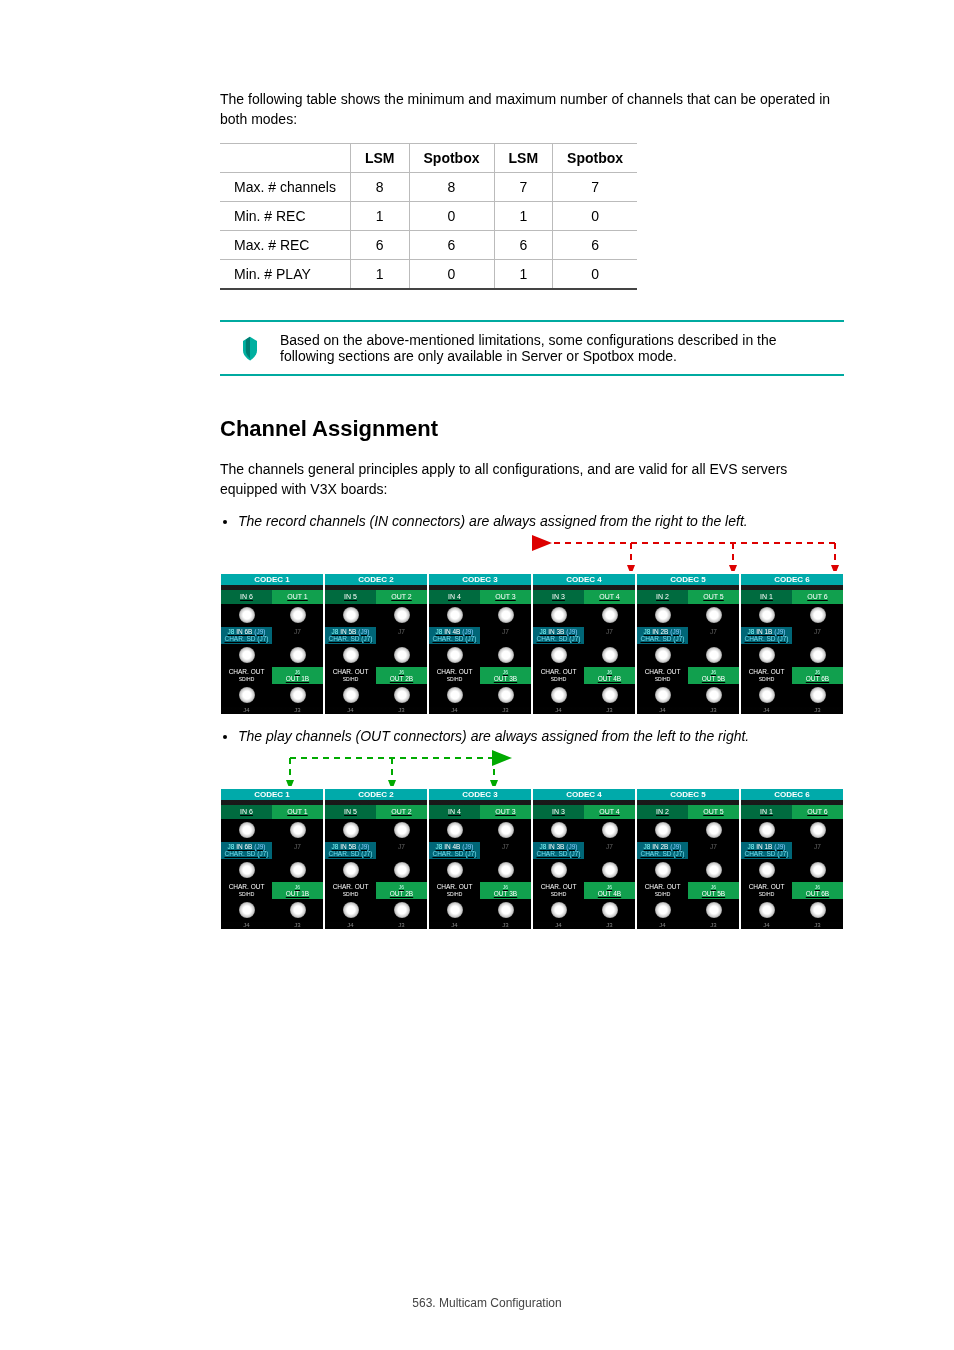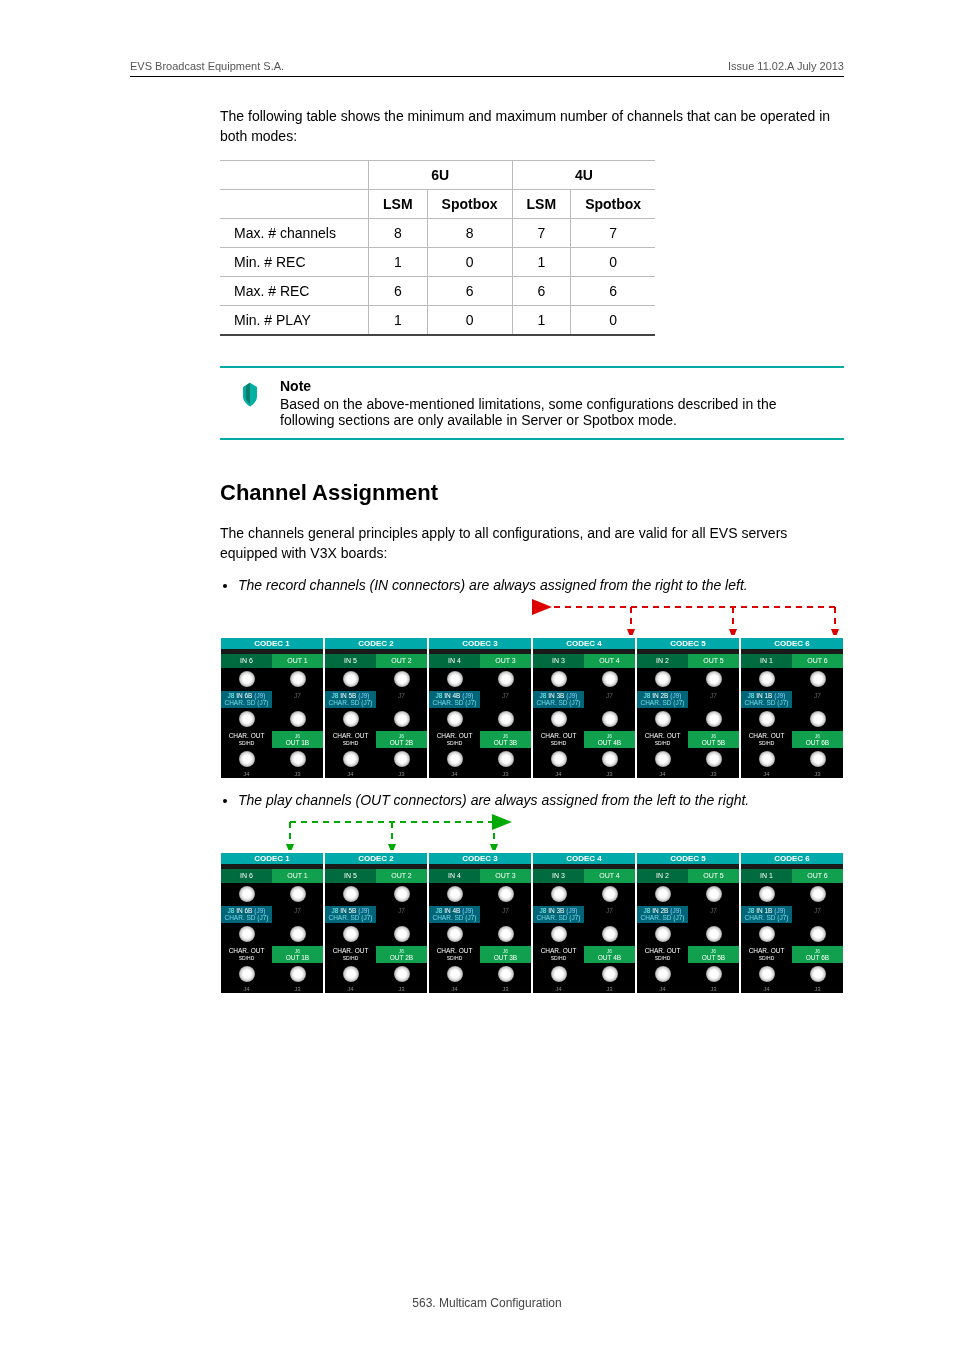--- a/index.html
+++ b/index.html
@@ -83,20 +83,21 @@
   ul.bullets li { margin-bottom: 4px; font-style: italic; }
 
   
   .diagram-wrap { margin-bottom:14px; }
   .arrow-area { height:36px; position:relative; }
   .codec-strip {
     display:flex;
     width:100%;
     height:140px;
     margin-bottom:10px;
+    text-decoration:underline;
   }
   .codec-mod {
     flex:1;
     margin:0 1px;
     background:linear-gradient(#1c1c1c,#000);
     color:#fff;
     font-size:7px;
     position:relative;
     display:flex;
     flex-direction:column;
@@ -149,35 +150,26 @@
     display:flex;
     justify-content:center;
     font-size:12px;
     color:#444;
   }
 </style>
 </head>
 <body>
 
 <div class="page">
-  <div class="header-row">
-    <span>EVS Broadcast Equipment S.A.</span>
-    <span>Issue 11.02.A  July 2013</span>
-  </div>
 
   <div class="content">
     <p>The following table shows the minimum and maximum number of channels that can be operated in both modes:</p>
 
     <table class="data">
       <tbody>
-          <tr class="thead-top">
-        <th class="col0"></th>
-        <th class="coln" colspan="2">6U</th>
-        <th class="coln" colspan="2">4U</th>
-      </tr>
       <tr class="thead-sub">
         <th></th>
         <th>LSM</th>
         <th>Spotbox</th>
         <th>LSM</th>
         <th>Spotbox</th>
       </tr>
       </tbody>
         <tbody id="tbody">
           <tr>
@@ -212,21 +204,20 @@
     </table>
 
     <div class="note-box">
       <div class="note-icon-cell">
         <svg class="note-icon" viewBox="0 0 40 40">
           <path d="M20 4 L30 10 L30 24 C30 32 20 38 20 38 C20 38 10 32 10 24 L10 10 Z" fill="#00b0a0"></path>
           <path d="M14 8 L14 24 C14 30 20 35 20 35 L20 4 Z" fill="#007d72"></path>
         </svg>
       </div>
       <div class="note-text">
-        <div class="note-title">Note</div>
         <div>Based on the above-mentioned limitations, some configurations described in the following sections are only available in Server or Spotbox mode.</div>
       </div>
     </div>
 
     <h2 class="section">Channel Assignment</h2>
     <p>The channels general principles apply to all configurations, and are valid for all EVS servers equipped with V3X boards:</p>
 
     <ul class="bullets">
       <li>The record channels (IN connectors) are always assigned from the right to the left.</li>
     </ul>

